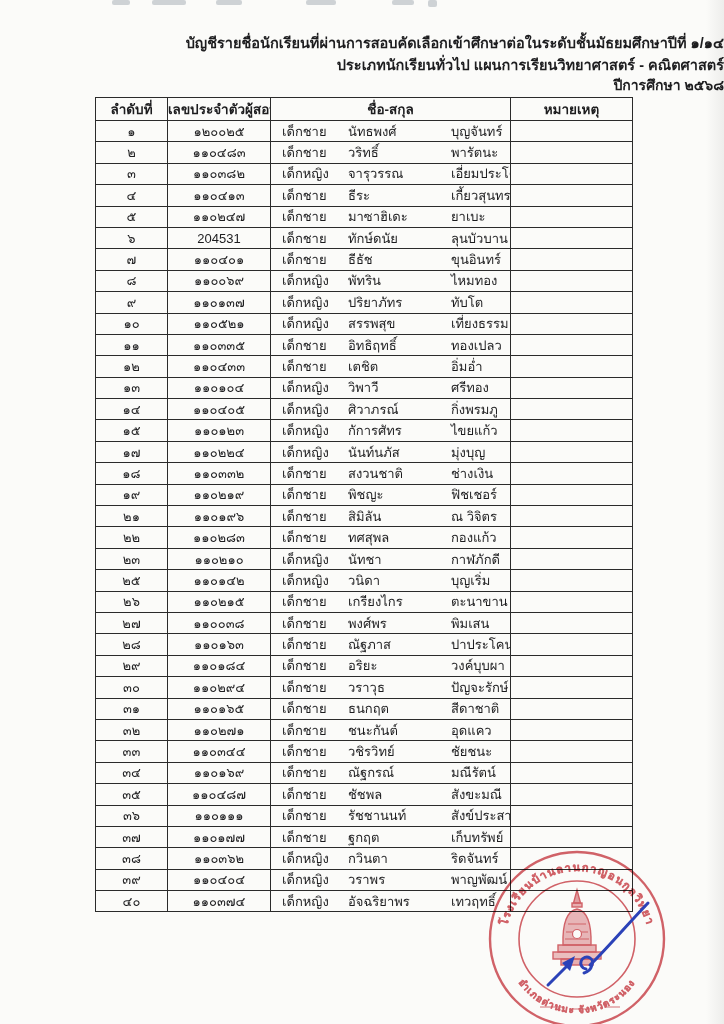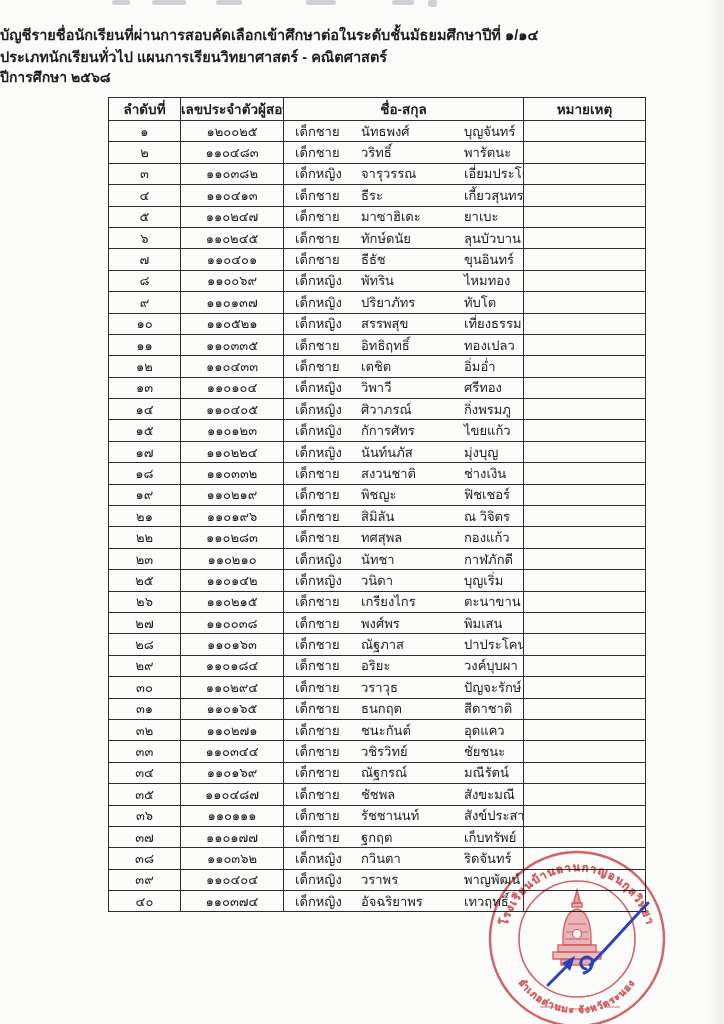--- a/index.html
+++ b/index.html
@@ -14,27 +14,27 @@
   .scan-edge-right {
     position:absolute; right:0; top:0; width:18px; height:100%;
     background:linear-gradient(to right, rgba(0,0,0,0), rgba(120,120,115,0.10));
     pointer-events:none;
   }
   
   .top-mark { position:absolute; top:0; height:5px; background:#aab0b8; opacity:.55; border-radius:2px; }
   .tm1{left:112px;width:18px;} .tm2{left:152px;width:34px;} .tm3{left:216px;width:26px;}
   .tm4{left:306px;width:30px;} .tm5{left:392px;width:22px;} .tm6{left:428px;width:9px;height:7px;}
 
-  .doc-header { position:absolute; left:0; top:24px; width:724px; text-align:left; }
+  .doc-header { position:absolute; left:0; top:32px; width:724px; text-align:right; }
   .doc-header .t1 { font-size:14.5px; font-weight:bold; line-height:22px; }
   .doc-header .t2 { font-size:14.5px; font-weight:bold; line-height:22px; }
   .doc-header .t3 { font-size:14px;  font-weight:bold; line-height:19px; }
 
   table.roster {
-    position:absolute; left:108px; top:97px;
+    position:absolute; left:95px; top:97px;
     width:537px; border-collapse:collapse; table-layout:fixed;
     background:transparent;
   }
   table.roster col.c-rank { width:72px; }
   table.roster col.c-id   { width:103px; }
   table.roster col.c-name { width:240px; }
   table.roster col.c-note { width:122px; }
   table.roster th, table.roster td {
     border:1px solid #2b2b2b;
     font-size:13px; line-height:13px;
@@ -117,21 +117,21 @@
         <td class="note"></td>
       </tr>
       <tr>
         <td class="rank">๕</td>
         <td class="id">๑๑๐๒๔๗</td>
         <td class="name"><span class="ttl">เด็กชาย</span><span class="fn">มาซาฮิเดะ</span><span class="ln">ยาเบะ</span></td>
         <td class="note"></td>
       </tr>
       <tr>
         <td class="rank">๖</td>
-        <td class="id">๑๑๐๒๔๕</td>
+        <td class="id">204531</td>
         <td class="name"><span class="ttl">เด็กชาย</span><span class="fn">ทักษ์ดนัย</span><span class="ln">ลุนบัวบาน</span></td>
         <td class="note"></td>
       </tr>
       <tr>
         <td class="rank">๗</td>
         <td class="id">๑๑๐๔๐๑</td>
         <td class="name"><span class="ttl">เด็กชาย</span><span class="fn">ธีธัช</span><span class="ln">ขุนอินทร์</span></td>
         <td class="note"></td>
       </tr>
       <tr>

